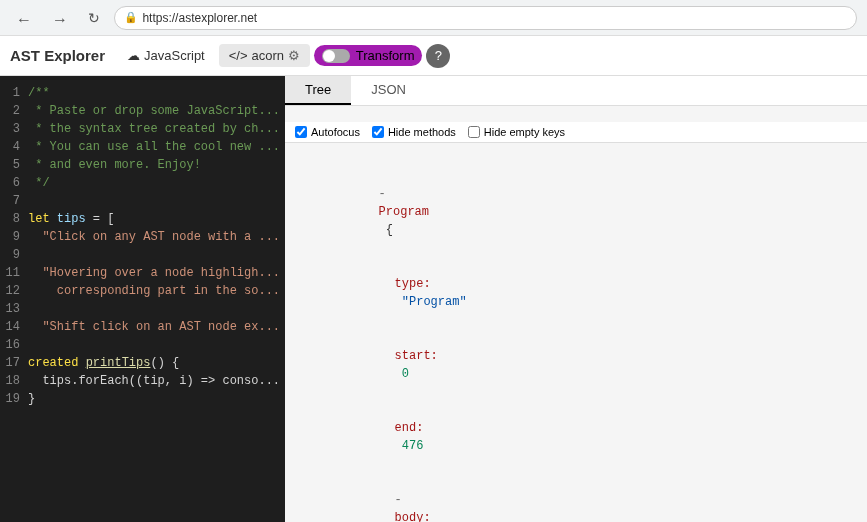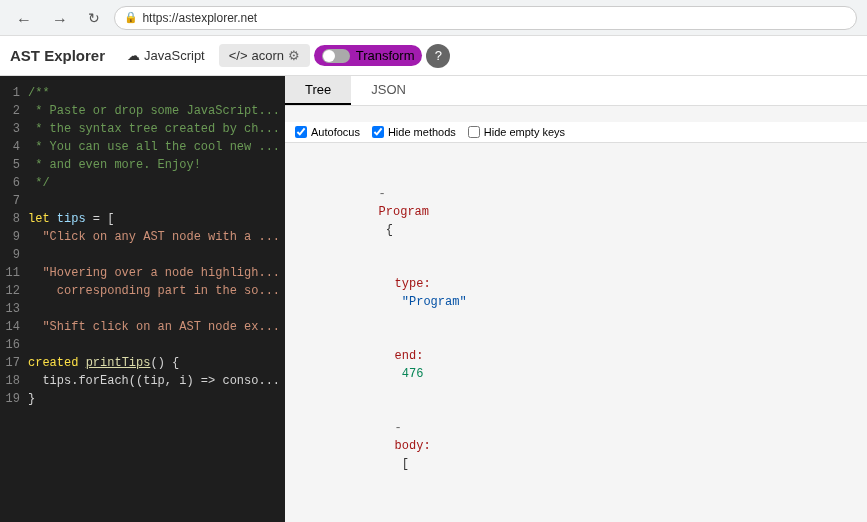--- a/index.html
+++ b/index.html
@@ -247,20 +247,24 @@
       <div class="ast-line indent-0">
         <span class="ast-toggle">-</span>
         <span class="ast-key">Program</span>
         <span class="ast-brace"> {</span>
       </div>
       <div class="ast-line indent-1">
         <span class="ast-key">type:</span>
         <span class="ast-string"> "Program"</span>
       </div>
       <div class="ast-line indent-1">
+        <span class="ast-key">start:</span>
+        <span class="ast-number"> 0</span>
+      </div>
+      <div class="ast-line indent-1">
         <span class="ast-key">end:</span>
         <span class="ast-number"> 476</span>
       </div>
       <div class="ast-line indent-1">
         <span class="ast-toggle">-</span>
         <span class="ast-key">body:</span>
         <span class="ast-brace"> [</span>
       </div>
 
     </div>

